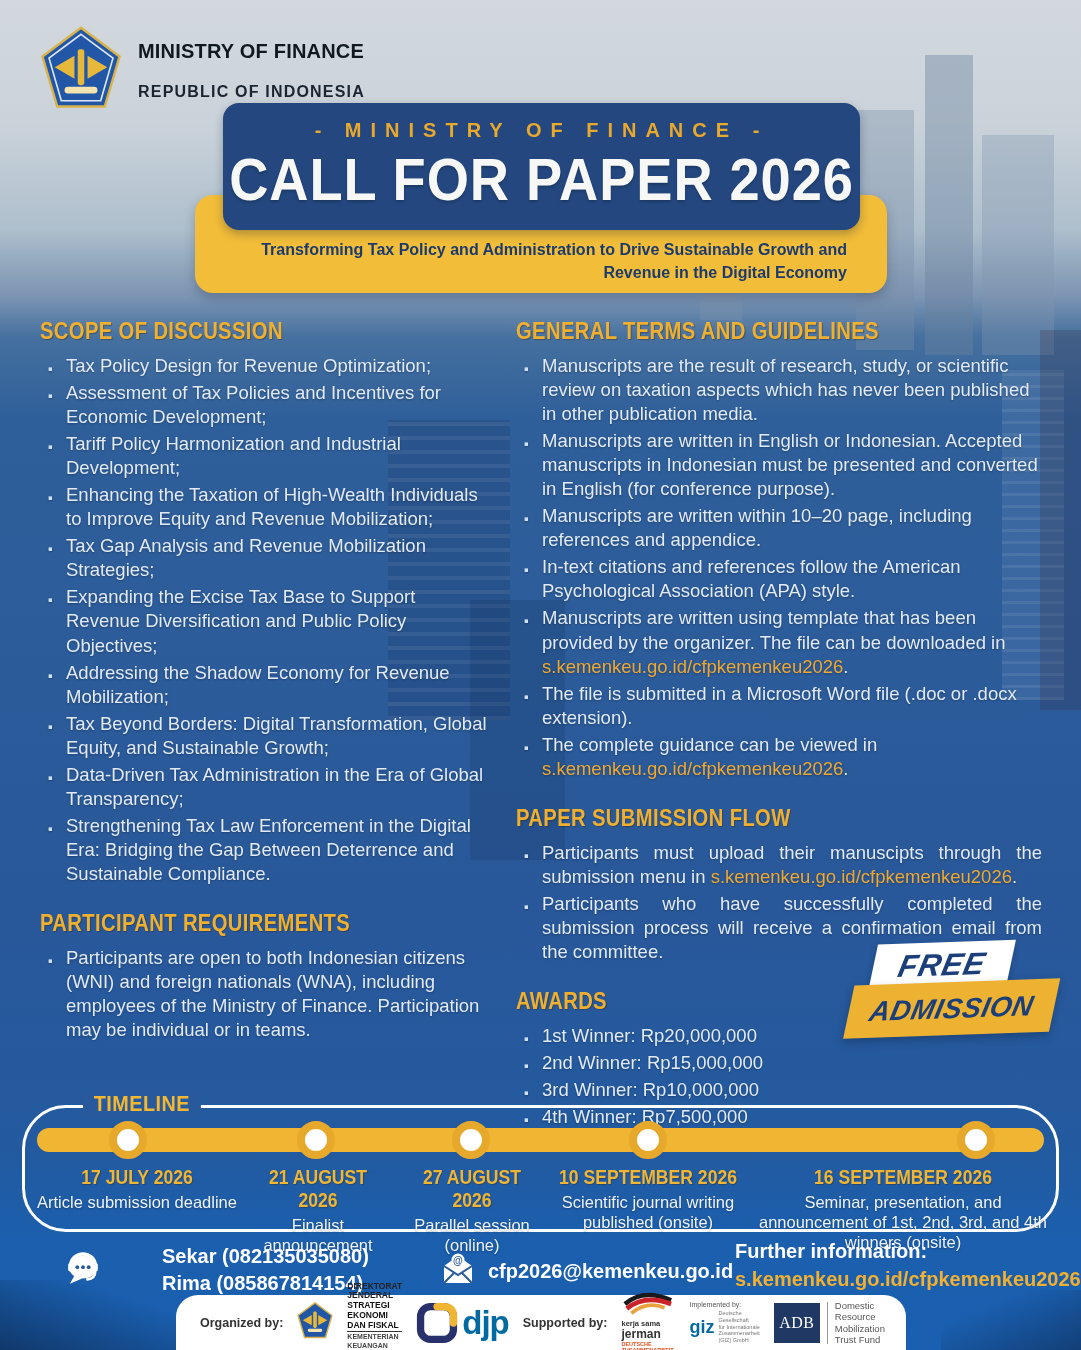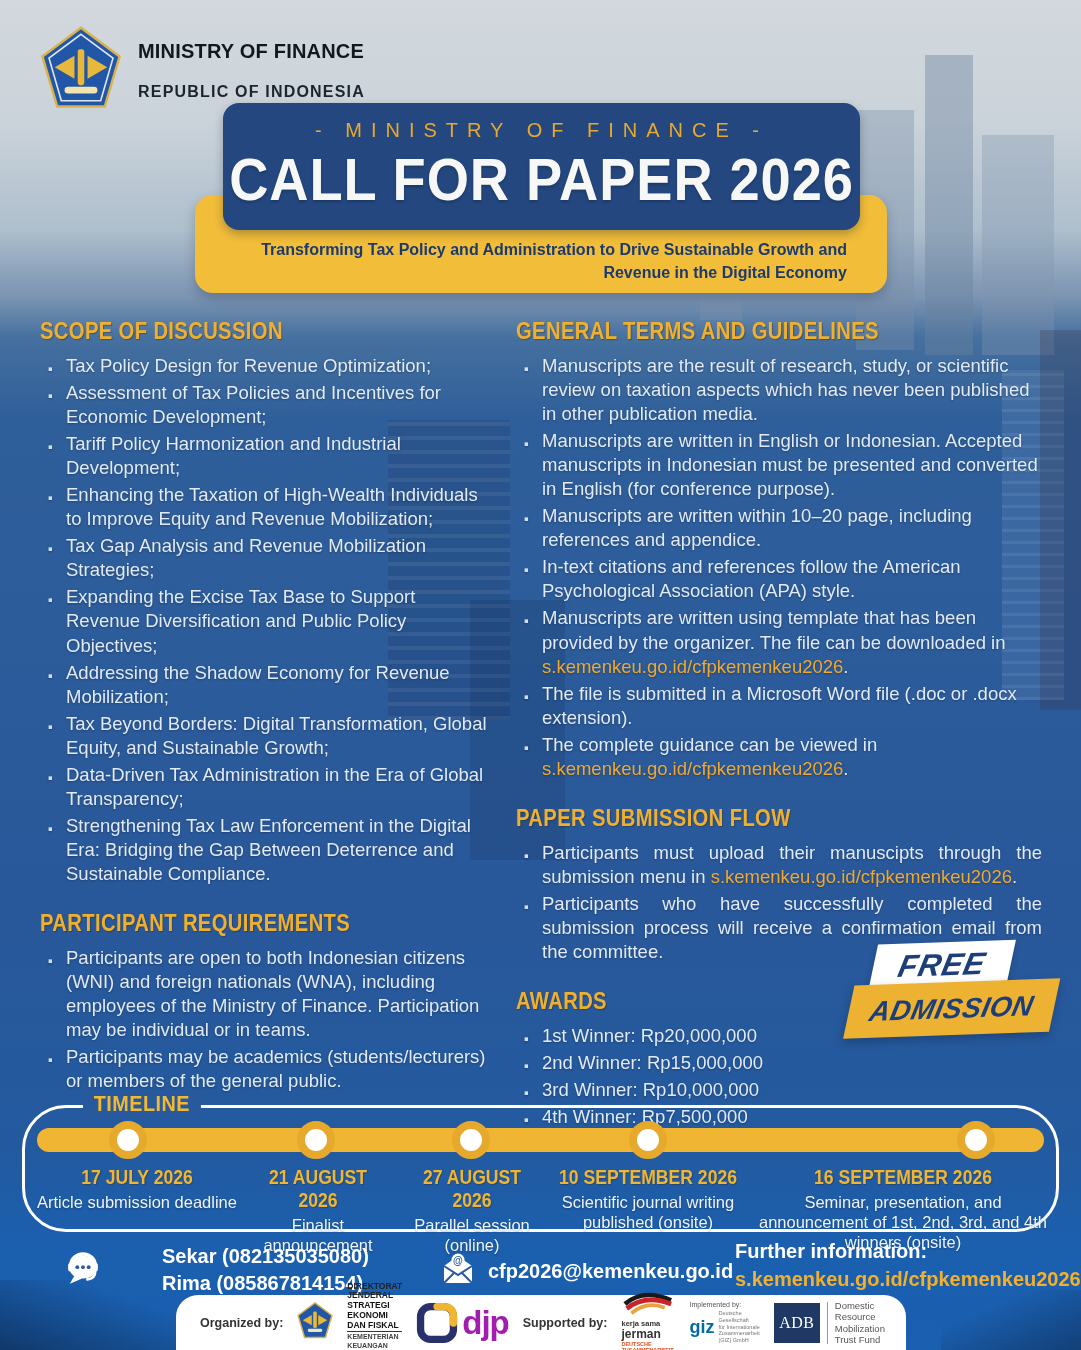--- a/index.html
+++ b/index.html
@@ -31,21 +31,21 @@
   .gov-text div:first-child{font-size:20px;font-weight:800;color:#101820;letter-spacing:.2px;}
   .gov-text div:last-child{font-size:16px;font-weight:700;color:#1b2530;letter-spacing:1.2px;margin-top:20px;}
 
   
   .title-banner{position:absolute;left:195px;top:195px;width:692px;height:98px;background:#f2bd39;border-radius:18px;
     box-shadow:0 5px 12px rgba(10,25,50,.25);}
   .title-sub{position:absolute;left:40px;right:40px;bottom:9px;text-align:right;font-size:16px;font-weight:700;
     color:#1c3a6e;line-height:1.4;}
   .title-panel{position:absolute;left:223px;top:103px;width:637px;height:127px;background:#23477e;border-radius:16px;
     display:flex;flex-direction:column;align-items:center;justify-content:center;box-shadow:0 4px 10px rgba(10,25,50,.3);}
-  .kicker{font-size:20px;font-weight:400;color:#e9a92d;letter-spacing:9px;margin-bottom:4px;white-space:nowrap;}
+  .kicker{font-size:20px;font-weight:700;color:#e9a92d;letter-spacing:9px;margin-bottom:4px;white-space:nowrap;}
   .main-title{font-size:59px;font-weight:800;color:#f7f7f5;letter-spacing:1px;transform:scaleX(.92);white-space:nowrap;
     text-shadow:0 2px 3px rgba(0,0,0,.2);}
 
   
   .col-left{position:absolute;left:40px;top:318px;width:452px;}
   .col-right{position:absolute;left:516px;top:318px;width:526px;}
   .sec-head{font-size:23px;font-weight:800;color:#f0b02f;letter-spacing:.4px;transform:scaleX(.88);transform-origin:left;
     text-shadow:1px 1px 1px rgba(45,30,0,.35);margin:0 0 9px 0;white-space:nowrap;}
   .sec{margin-bottom:24px;}
   ul.blist{list-style:none;margin:0;padding:0;}
@@ -89,21 +89,21 @@
   
   .footer{position:absolute;left:176px;top:1295px;width:730px;height:55px;background:#fff;border-radius:22px 22px 0 0;
     display:flex;align-items:center;gap:14px;padding:0 24px;box-sizing:border-box;}
   .fo-label{font-size:12.5px;font-weight:700;color:#333;white-space:nowrap;}
   .kem-unit{line-height:1.15;}
   .kem-unit .l1{font-size:8.5px;font-weight:800;color:#222;}
   .kem-unit .l2{font-size:8.5px;font-weight:800;color:#111;border-bottom:1.5px solid #333;padding-bottom:1px;margin-bottom:1px;}
   .kem-unit .l3{font-size:7px;font-weight:700;color:#444;}
   .kem-unit .l4{font-size:6px;font-weight:600;color:#666;}
   .djp{display:flex;align-items:center;gap:4px;}
-  .djp span{font-size:33px;font-weight:800;color:#a21caf;letter-spacing:-1px;}
+  .djp span{font-size:33px;font-weight:800;color:#0369a1;letter-spacing:-1px;}
   .german{text-align:left;line-height:1.1;}
   .german .g1{font-size:7.5px;font-weight:800;color:#333;}
   .german .g2{font-size:12px;font-weight:600;color:#333;}
   .german .g3{font-size:5.5px;font-weight:700;color:#e05020;}
   .gizb .imp{font-size:7px;color:#555;margin-bottom:2px;}
   .gizrow{display:flex;align-items:center;gap:4px;}
   .gizrow .gz{font-size:18px;font-weight:700;color:#0369a1;line-height:1;}
   .gizrow .gzd{font-size:5.5px;color:#777;line-height:1.25;}
   .adb{display:flex;align-items:center;gap:7px;}
   .adb .box{width:46px;height:40px;background:#1f3864;display:flex;align-items:center;justify-content:center;}
@@ -167,21 +167,20 @@
           <li><span>Addressing the Shadow Economy for Revenue Mobilization;</span></li>
           <li><span>Tax Beyond Borders: Digital Transformation, Global Equity, and Sustainable Growth;</span></li>
           <li><span>Data-Driven Tax Administration in the Era of Global Transparency;</span></li>
           <li><span>Strengthening Tax Law Enforcement in the Digital Era: Bridging the Gap Between Deterrence and Sustainable Compliance.</span></li>
         </ul>
     </div>
     <div class="sec">
       <div class="sec-head">PARTICIPANT REQUIREMENTS</div>
       <ul class="blist">
           <li><span>Participants are open to both Indonesian citizens (WNI) and foreign nationals (WNA), including employees of the Ministry of Finance. Participation may be individual or in teams.</span></li>
-          <li><span>Participants may be academics (students/lecturers) or members of the general public.</span></li>
         </ul>
     </div>
   </div>
 
   <div class="col-right">
     <div class="sec">
       <div class="sec-head">GENERAL TERMS AND GUIDELINES</div>
       <ul class="blist">
           <li><span>Manuscripts are the result of research, study, or scientific review on taxation aspects which has never been published in other publication media.</span></li>
           <li><span>Manuscripts are written in English or Indonesian. Accepted manuscripts in Indonesian must be presented and converted in English (for conference purpose).</span></li>

